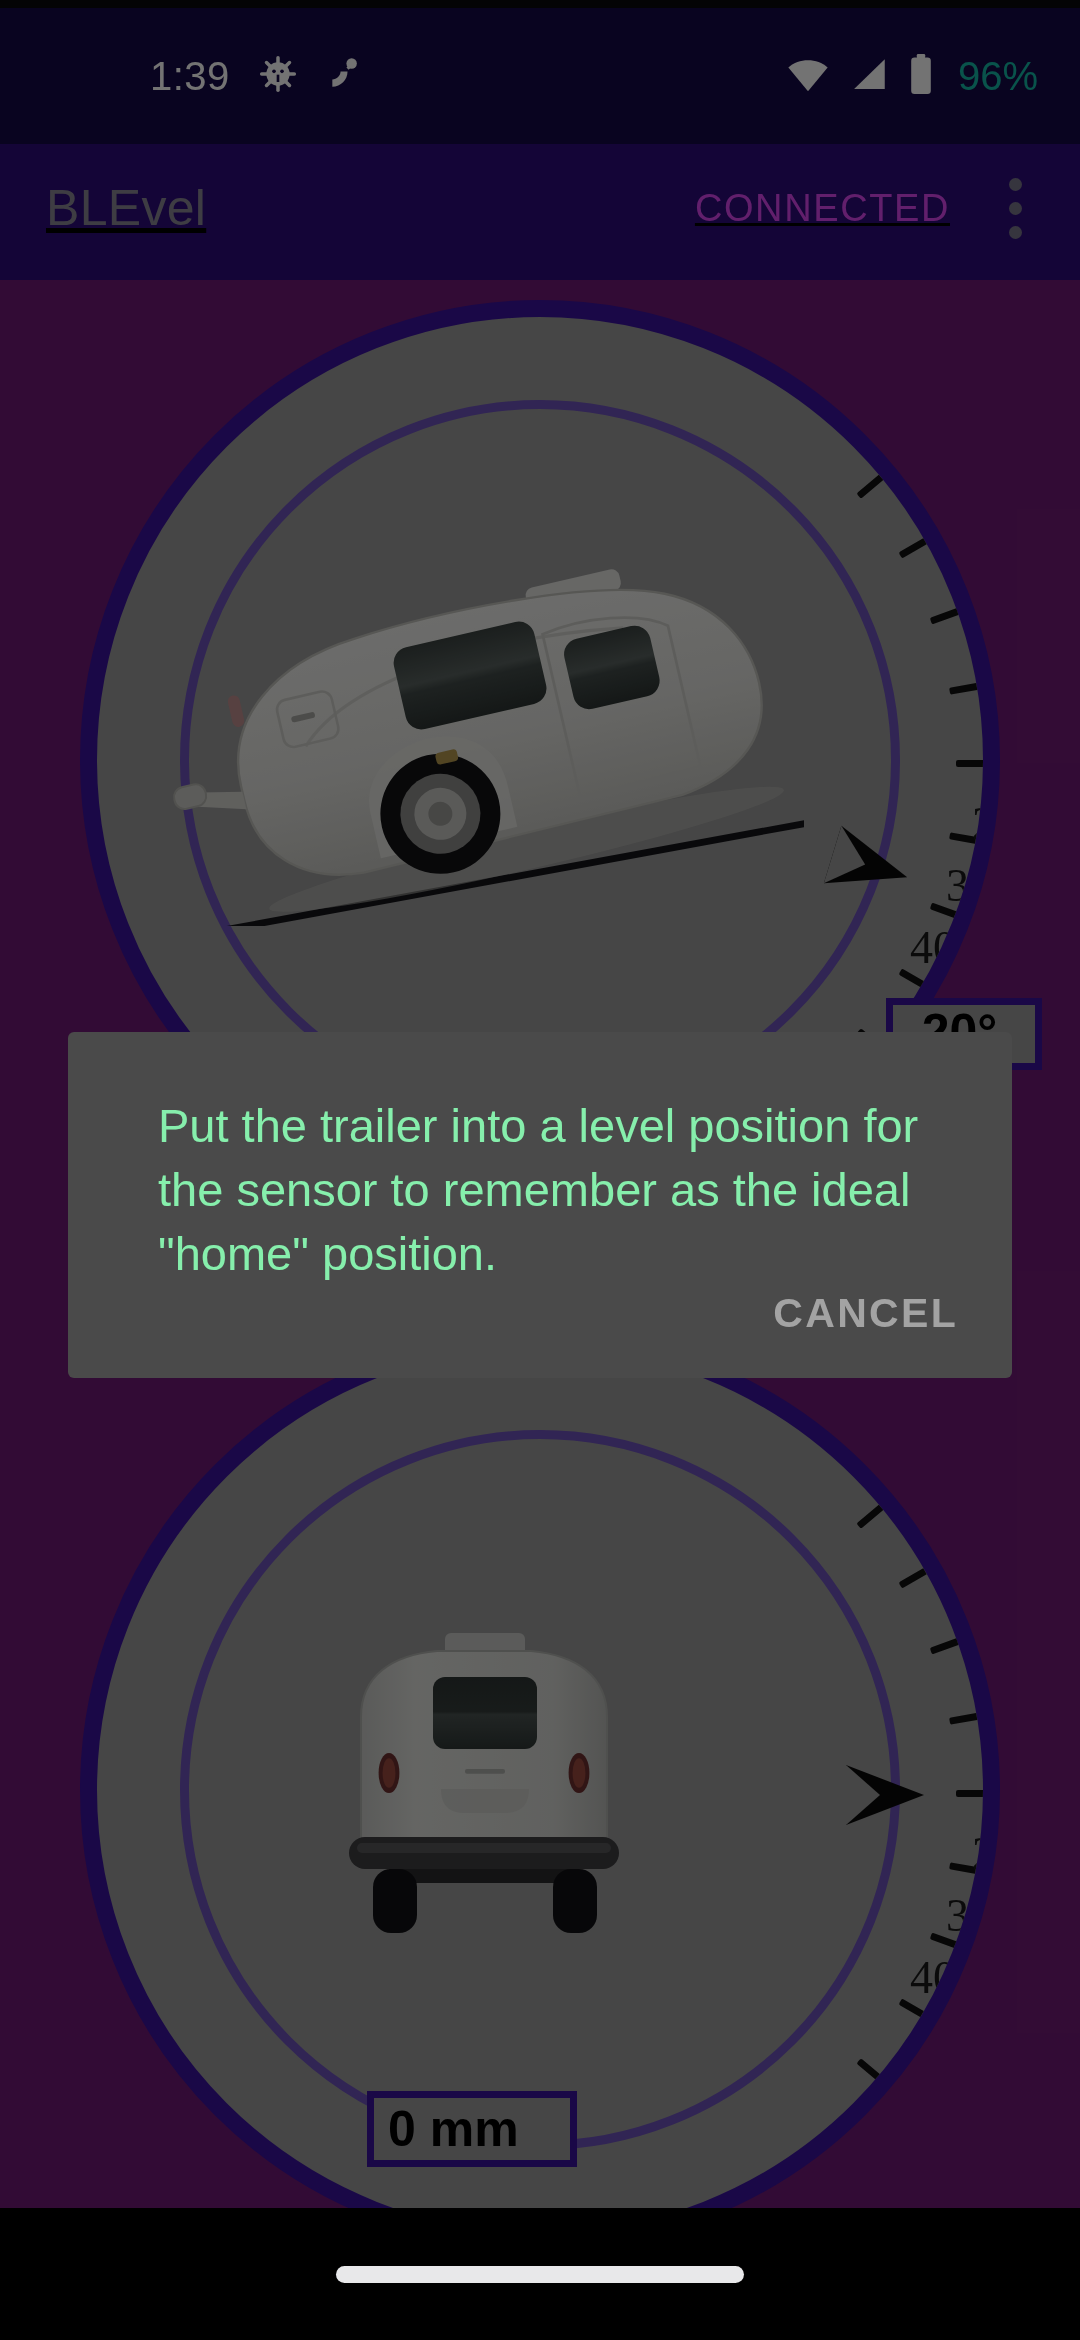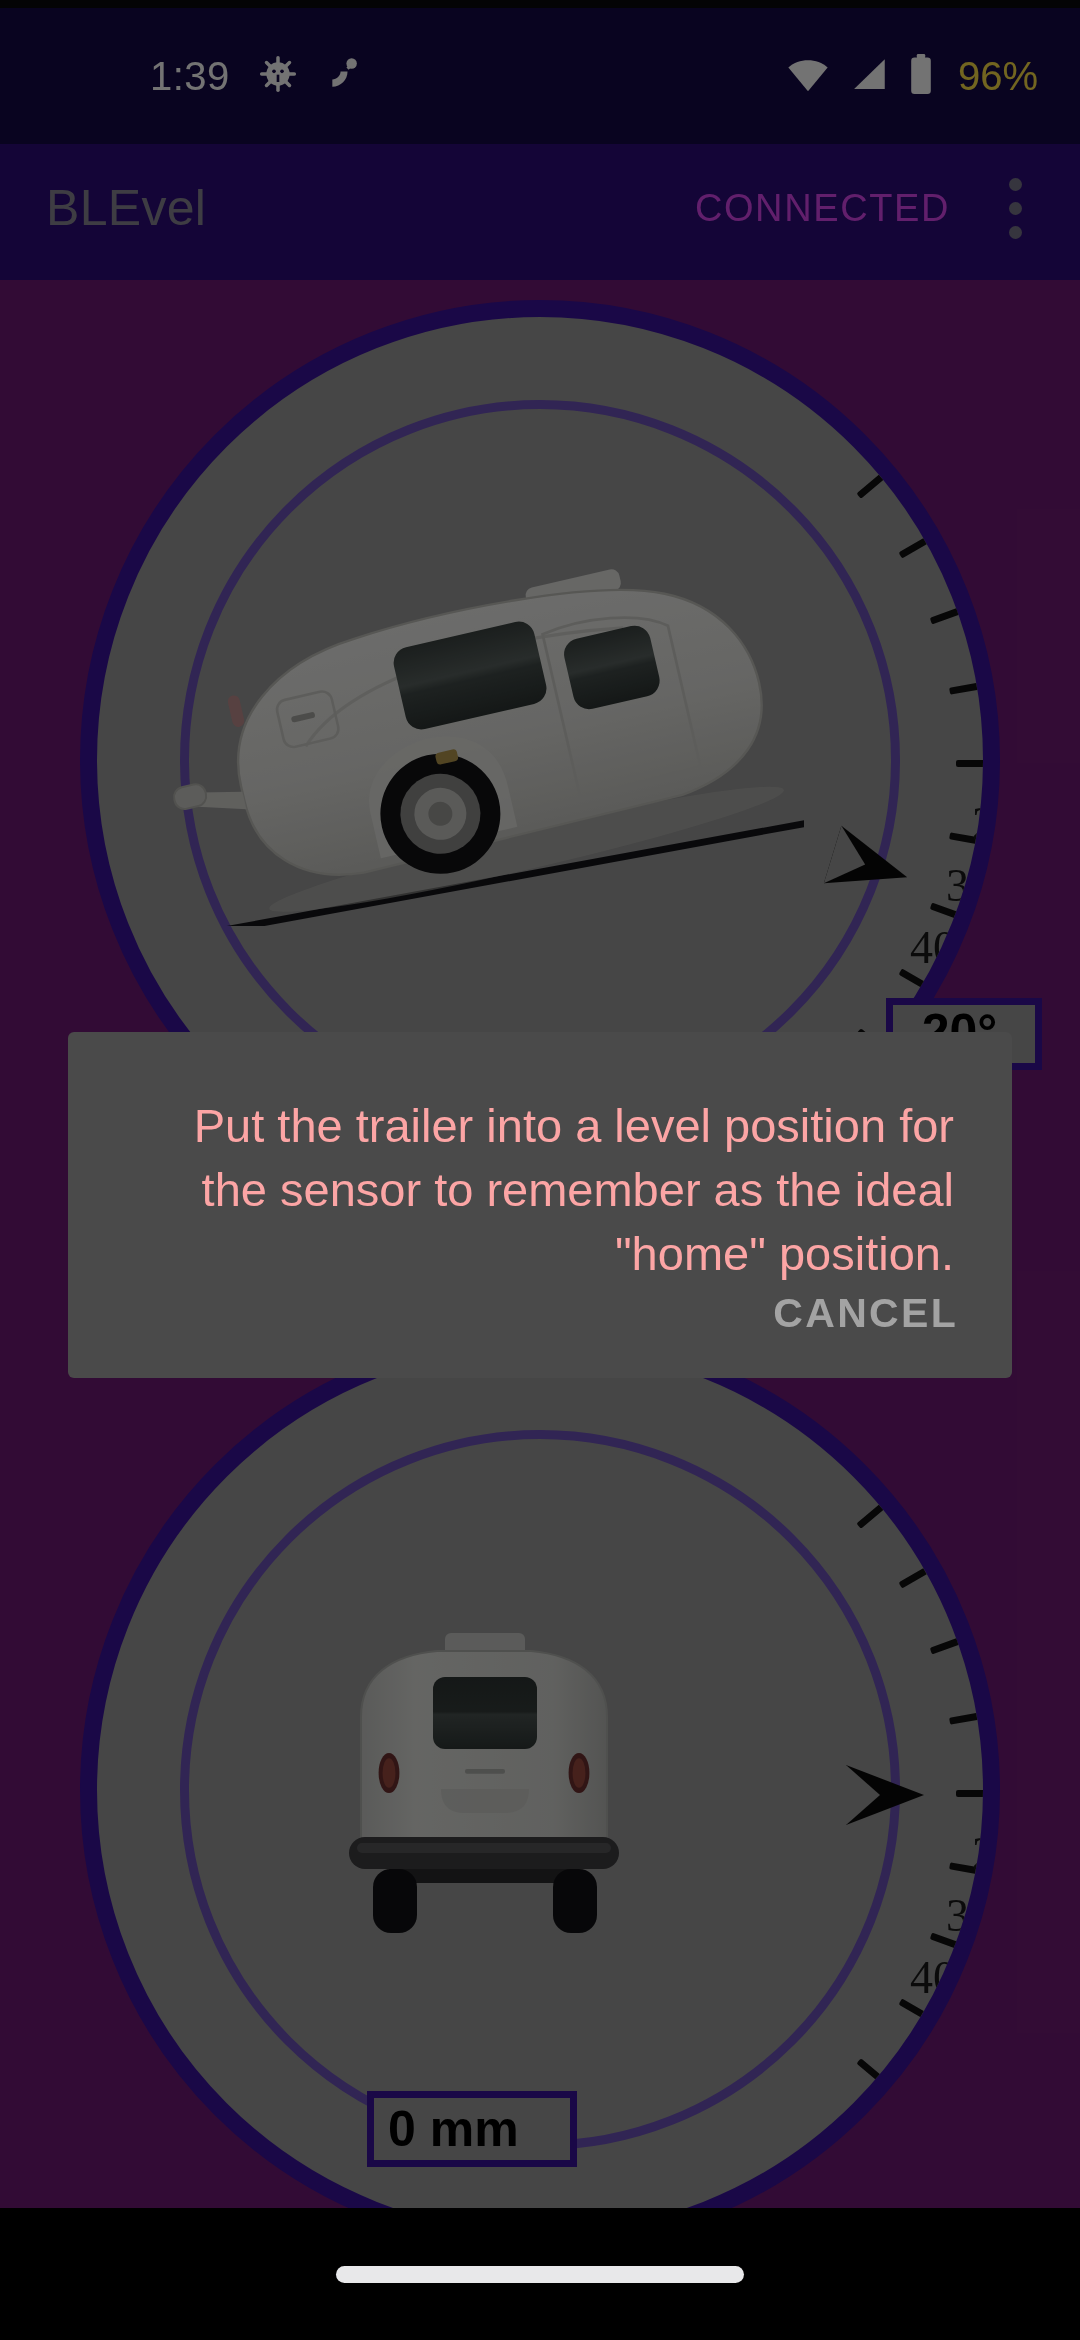--- a/index.html
+++ b/index.html
@@ -27,31 +27,32 @@
     z-index:40;
     text-align:right;
   }
   #status-left { display:flex; align-items:center; gap:28px; }
   #status-right { display:flex; align-items:center; gap:18px; }
   .sb-time {
     color:#fff; font-size:40px; font-weight:500;
     letter-spacing:.5px;
   }
   .sb-battery-text {
-    color:#fde047; font-size:40px; font-weight:500; margin-left:6px;
+    color:#14b8a6; font-size:40px; font-weight:500; margin-left:6px;
   }
   .sb-icon { display:block; }
 
   
   #app-bar {
     position:absolute; top:136px; left:0;
     width:1080px; height:144px;
     background:#2d0d7a;
     display:flex; align-items:center;
     z-index:35;
+    text-decoration:underline;
   }
   #app-title {
     color:#8b8795; font-size:50px; font-weight:400;
     margin-left:46px; letter-spacing:.3px;
   }
   #app-bar-right {
     margin-left:auto; display:flex; align-items:center;
     gap:34px; padding-right:34px;
   }
   #connected-status {
@@ -180,25 +181,24 @@
   #dialog {
     position:absolute;
     left:68px; top:1032px;
     width:944px; height:346px;
     background:#4a4a4a;
     border-radius:6px;
     z-index:60;
     display:flex; flex-direction:column;
   }
   #dialog-message {
-    color:#fca5a5;
+    color:#86efac;
     font-size:47px; line-height:1.36;
     padding:62px 58px 0 90px;
     font-weight:400;
-    text-align:right;
   }
   #dialog-actions {
     margin-top:auto;
     display:flex; justify-content:flex-end;
     align-items:center;
     gap:46px;
     padding:0 50px 42px 0;
   }
   .dlg-btn {
     background:transparent; border:0;

